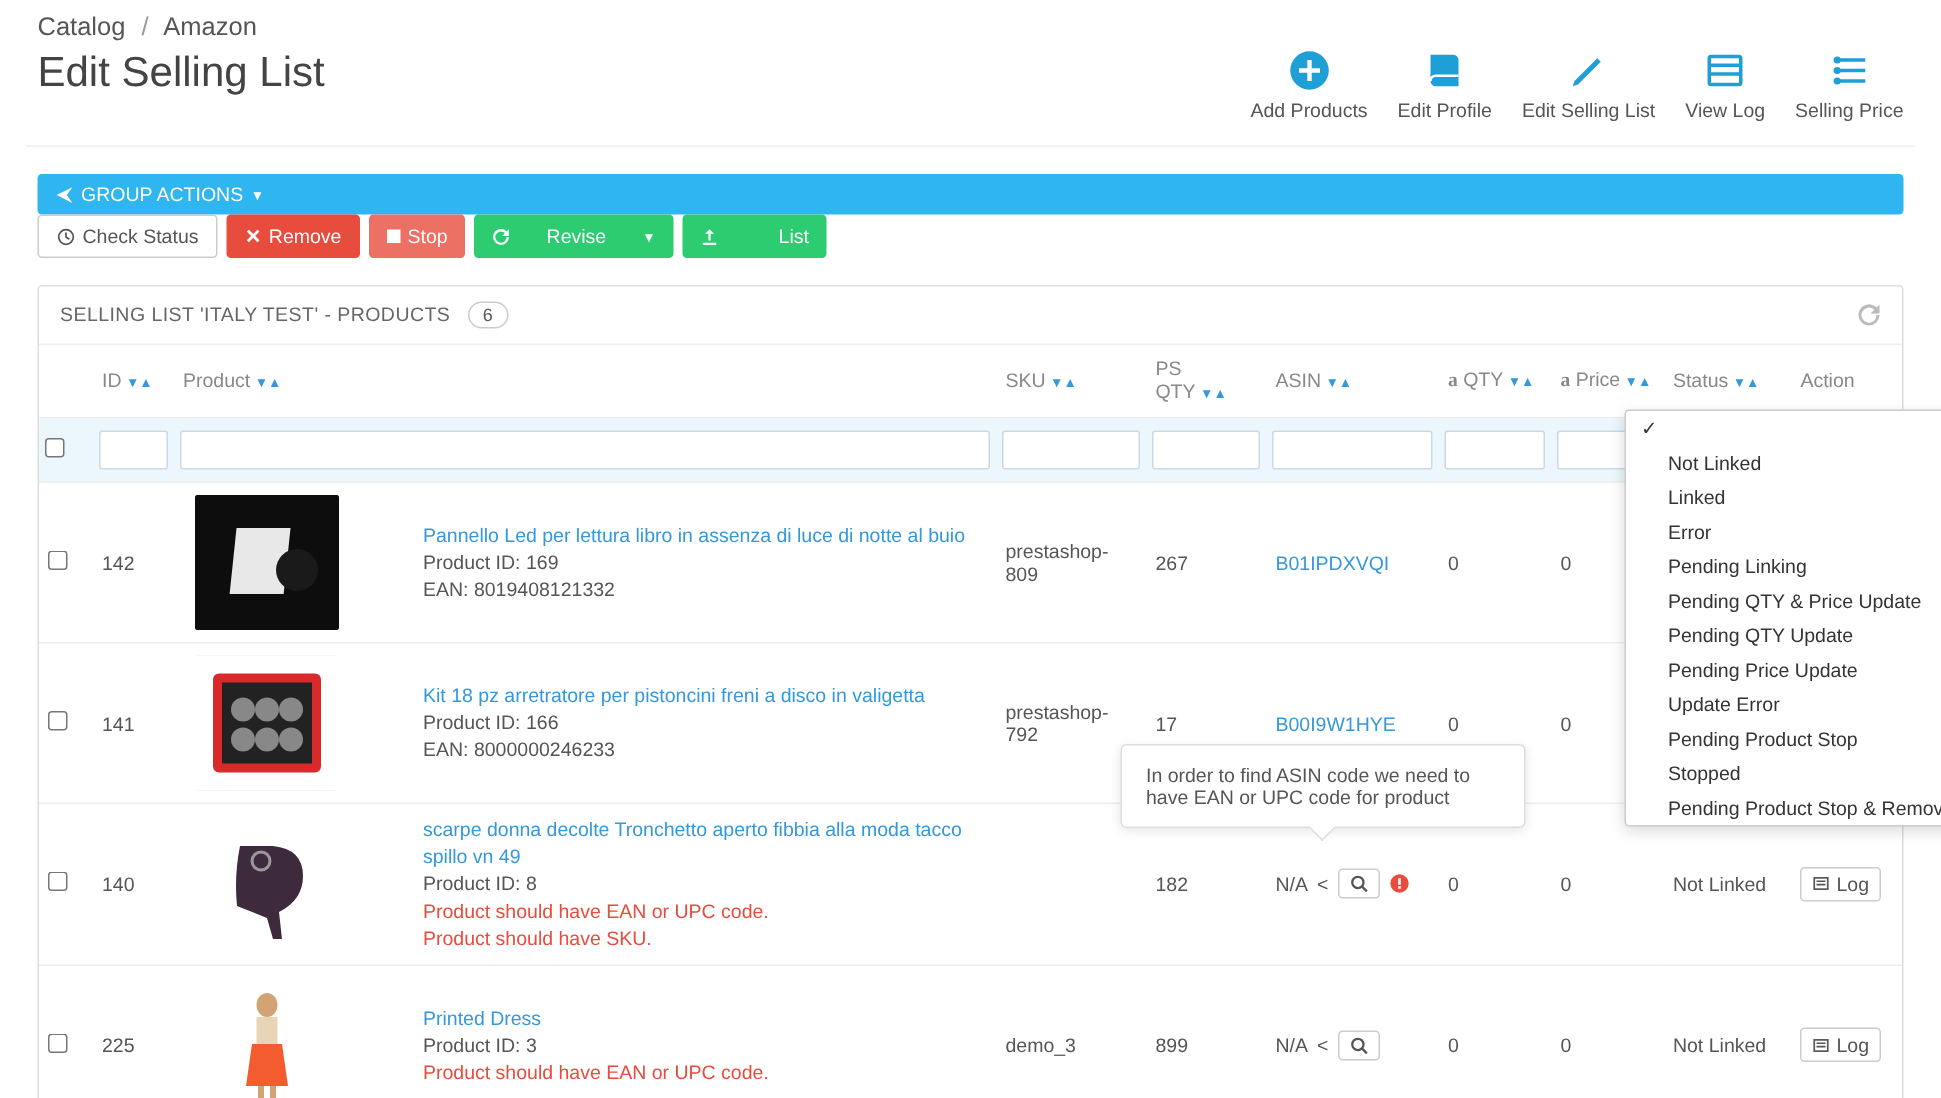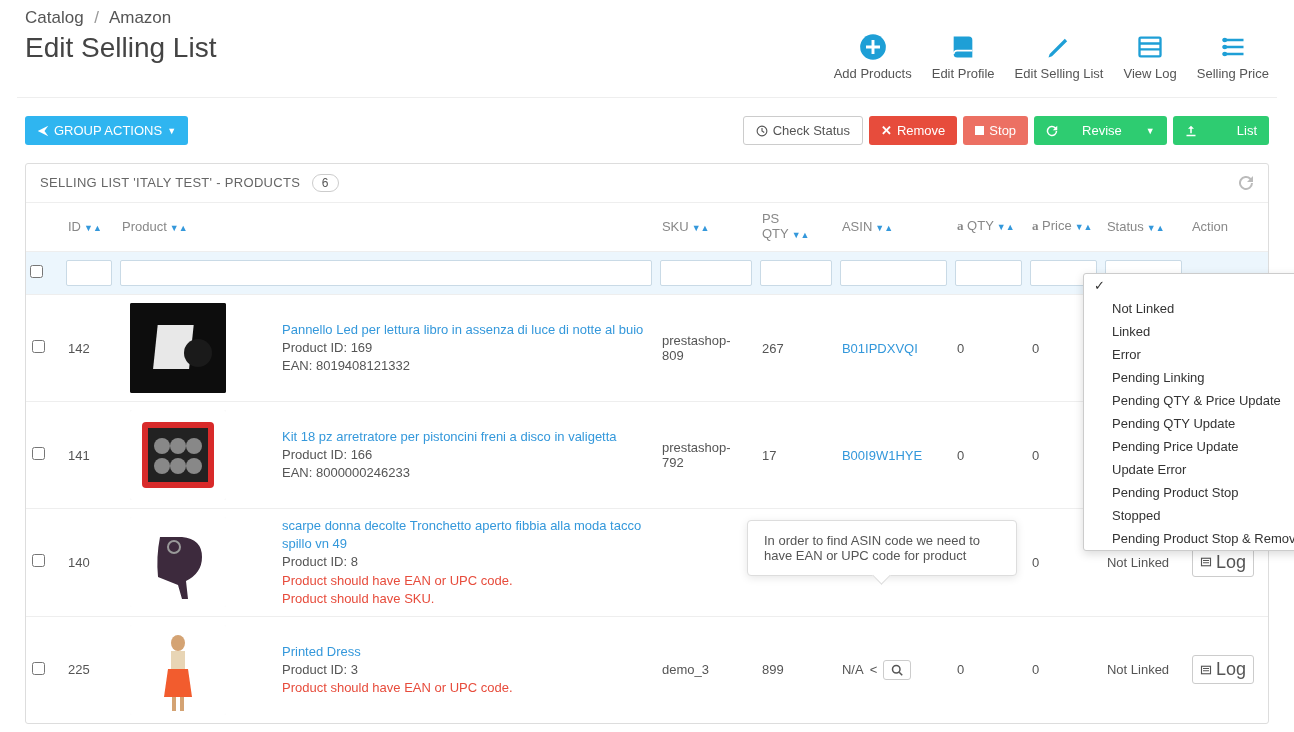--- a/index.html
+++ b/index.html
@@ -7,21 +7,21 @@
 .page { width: 1280px; margin: 0 auto; padding: 0 10px; position: relative; }
 .breadcrumb { padding: 8px 8px 4px 8px; font-size: 17px; color: #555; }
 .breadcrumb a { color: #555; text-decoration: none; }
 .breadcrumb .sep { margin: 0 6px; color: #999; }
 .header-row { display: flex; justify-content: space-between; align-items: flex-start; padding: 0 8px 16px 8px; border-bottom: 1px solid #eee; }
 .page-title { font-size: 28px; font-weight: 400; color: #444; }
 .toolbar { display: flex; gap: 20px; }
 .toolbar-item { display: flex; flex-direction: column; align-items: center; gap: 4px; cursor: pointer; }
 .toolbar-item .icon { color: #1e9fd6; font-size: 26px; height: 30px; display: flex; align-items: center; justify-content: center; }
 .toolbar-item .label { font-size: 13px; color: #555; white-space: nowrap; }
-.action-bar { display: flex; justify-content: space-between; padding: 18px 8px; }
+.action-bar { display: flex; justify-content: space-between; padding: 18px 8px; flex-direction: column; }
 .btn { border: none; border-radius: 3px; padding: 6px 12px; font-size: 13px; cursor: pointer; display: inline-flex; align-items: center; gap: 5px; color: #fff; }
 .btn-blue { background: #2fb5f0; }
 .btn-white { background: #fff; color: #555; border: 1px solid #ccc; }
 .btn-red { background: #e74c3c; }
 .btn-red2 { background: #ec7063; }
 .btn-green { background: #2ecc71; gap: 24px; }
 .btn-green2 { background: #2ecc71; gap: 40px; }
 .btn-group-right { display: flex; gap: 6px; }
 .panel { border: 1px solid #ddd; border-radius: 3px; margin: 0 8px; }
 .panel-header { display: flex; justify-content: space-between; align-items: center; padding: 10px 14px; border-bottom: 1px solid #eee; }
@@ -41,21 +41,21 @@
 .img-box { width: 96px; height: 90px; background: #222; margin-left: 8px; border-radius: 2px; display: flex; align-items: center; justify-content: center; color: #fff; overflow: hidden; }
 .sku-cell { width: 100px; }
 .qty-cell { width: 80px; }
 .asin-cell { width: 115px; }
 .aqty-cell { width: 75px; }
 .aprice-cell { width: 75px; }
 .status-cell { width: 85px; }
 .action-cell { width: 70px; text-align: right; padding-right: 14px !important; }
 .link { color: #3498db; text-decoration: none; }
 .error-text { color: #e74c3c; }
-.small-btn { border: 1px solid #ccc; border-radius: 3px; background: #fff; padding: 3px 7px; cursor: pointer; font-size: 18px; color: #555; display: inline-flex; align-items: center; gap: 4px; }
+.small-btn { border: 1px solid #ccc; border-radius: 3px; background: #fff; padding: 3px 7px; cursor: pointer; font-size: 13px; color: #555; display: inline-flex; align-items: center; gap: 4px; }
 .search-asin { display: inline-flex; align-items: center; gap: 6px; }
 .warn-icon { color: #e74c3c; }
 .tooltip { position: absolute; background: #fff; border: 1px solid #ddd; border-radius: 4px; box-shadow: 0 2px 8px rgba(0,0,0,0.1); padding: 12px 16px; font-size: 13px; color: #555; width: 270px; }
 .tooltip::after { content: ""; position: absolute; bottom: -7px; left: 50%; margin-left: -7px; width: 12px; height: 12px; background: #fff; border-right: 1px solid #ddd; border-bottom: 1px solid #ddd; transform: rotate(45deg); }
 .dropdown { position: absolute; background: #fff; border: 1px solid #ccc; border-radius: 3px; box-shadow: 0 3px 10px rgba(0,0,0,0.15); min-width: 210px; z-index: 100; }
 .dropdown .opt { padding: 4px 16px 4px 28px; font-size: 13px; color: #333; cursor: pointer; white-space: nowrap; position: relative; }
 .dropdown .opt.checked::before { content: "✓"; position: absolute; left: 10px; }
 svg { display: block; }
 .th-row th { border-bottom: 1px solid #eee; padding-bottom: 10px; }
 </style>
@@ -322,21 +322,21 @@
                   <rect x="2" y="3" width="12" height="10"></rect>
                   <path d="M4 6h8M4 9h8"></path>
                 </svg>
                 <span>Log</span>
               </button></td>
           </tr>
         </tbody>
     </table>
   </div>
 
-  <div class="tooltip" style="top:520px; left:740px;">
+  <div class="tooltip" style="top:496px; left:740px;">
     <span>In order to find ASIN code we need to have EAN or UPC code for product</span>
   </div>
 
   <div class="dropdown" id="status-dropdown" style="top:273px; left:1076px;">
       <div class="opt checked">&nbsp;</div>
       <div class="opt">Not Linked</div>
       <div class="opt">Linked</div>
       <div class="opt">Error</div>
       <div class="opt">Pending Linking</div>
       <div class="opt">Pending QTY &amp; Price Update</div>

